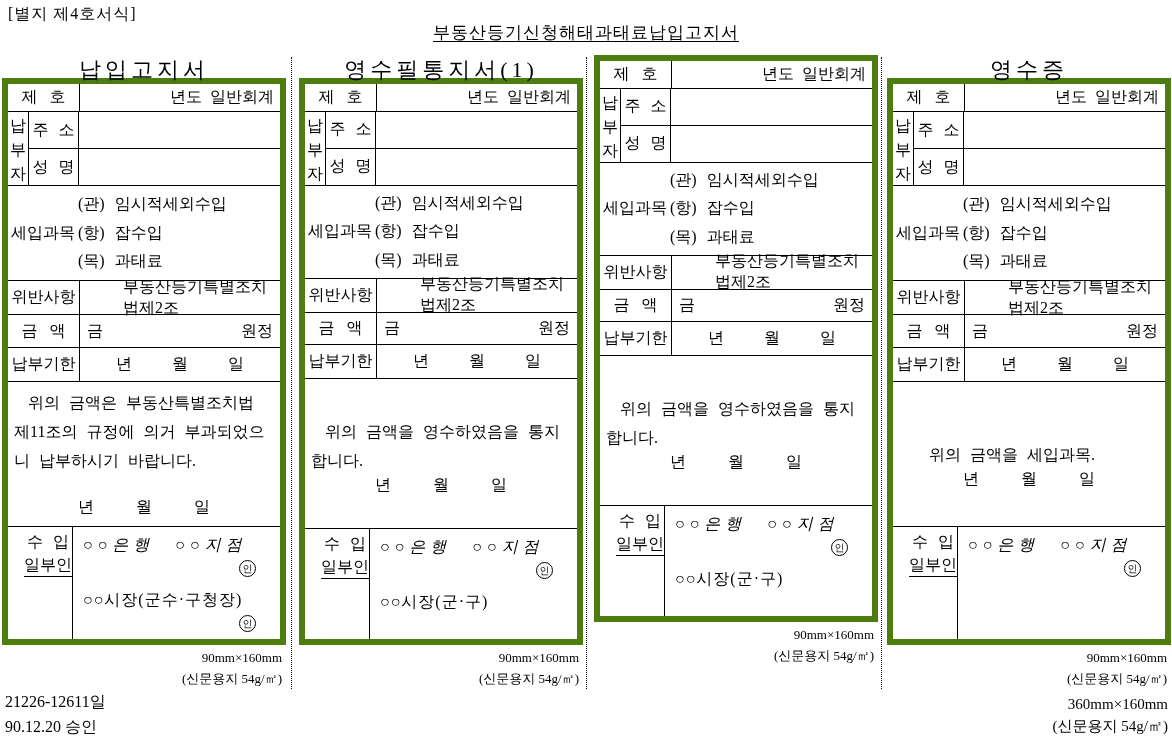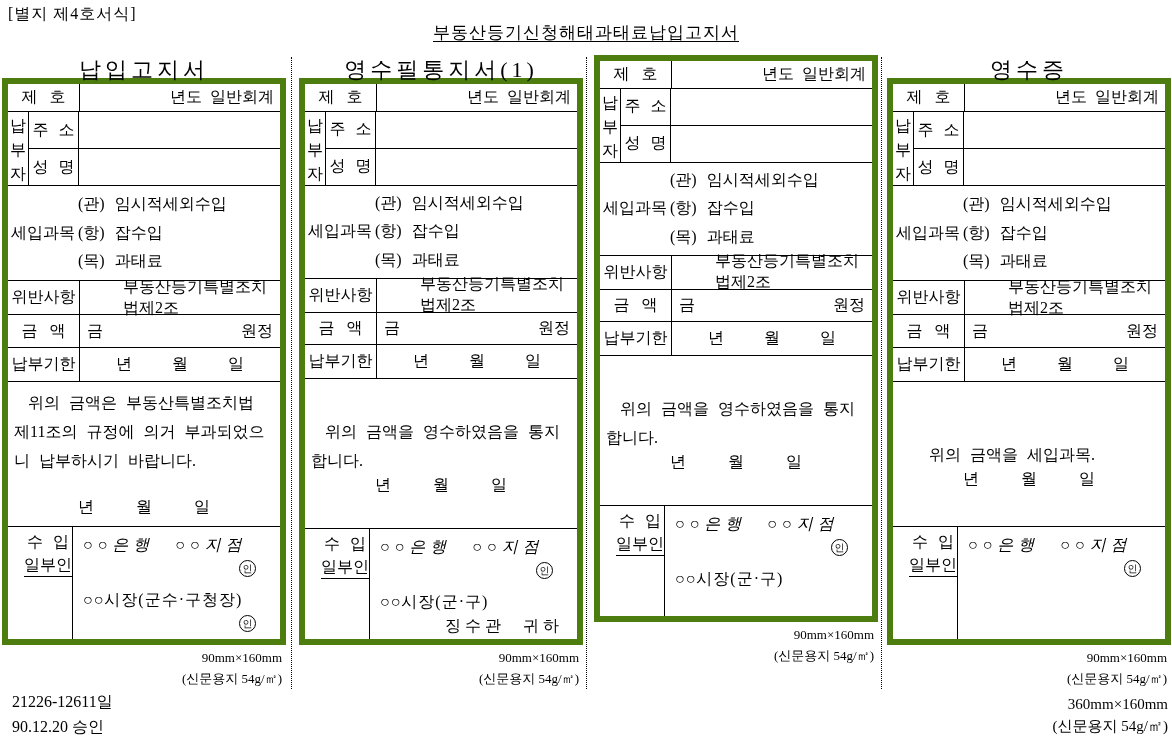--- a/index.html
+++ b/index.html
@@ -65,21 +65,21 @@
   .stamp-rest { flex:1; }
   .bottom-right { flex:1; padding:8px 10px 0 10px; }
   .bank-line { letter-spacing:5px; word-spacing:12px; white-space:nowrap;font-style:italic; }
   .seal-line { text-align:right; padding-right:14px; height:22px; margin-top:2px; }
   .seal { display:inline-block; width:17px; height:17px; border:1px solid #000; border-radius:50%; font-size:10px; line-height:15px; text-align:center; vertical-align:middle; }
   .authority-line { margin-top:10px; letter-spacing:1px; white-space:nowrap; }
   .recipient-line { text-align:right; padding-right:4px; margin-top:3px; letter-spacing:4px; word-spacing:10px; }
 
   .form-footer { text-align:right; padding-right:4px; font-size:13px; line-height:21px; margin-top:2px; }
 
-  .page-code { position:absolute; left:12px; top:689px; font-size:16px; line-height:25px; }
+  .page-code { position:absolute; left:5px; top:689px; font-size:16px; line-height:25px; }
   .page-size { position:absolute; right:4px; top:693px; text-align:right; font-size:15px; line-height:22px; }
 </style>
 </head>
 <body>
 
 <div class="page">
 
   <div class="corner-label">[별지 제4호서식]</div>
   <div class="doc-title"><span>부동산등기신청해태과태료납입고지서</span></div>
 
@@ -208,21 +208,20 @@
           <div class="stamp-box">
             <div>수 입</div>
             <div>일부인</div>
           </div>
           <div class="stamp-rest"></div>
         </div>
         <div class="bottom-right">
           <div class="bank-line">○○은행 ○○지점</div>
           <div class="seal-line"><span class="seal">인</span></div>
           <div class="authority-line">○○시장(군·구)</div>
-          <div class="recipient-line">징수관 귀하</div>
         </div>
       </div>
     </div>
     <div class="form-footer">
       <div>90mm×160mm</div>
       <div>(신문용지 54g/㎡)</div>
     </div>
   </div>
 
   <div class="form-col c3">

